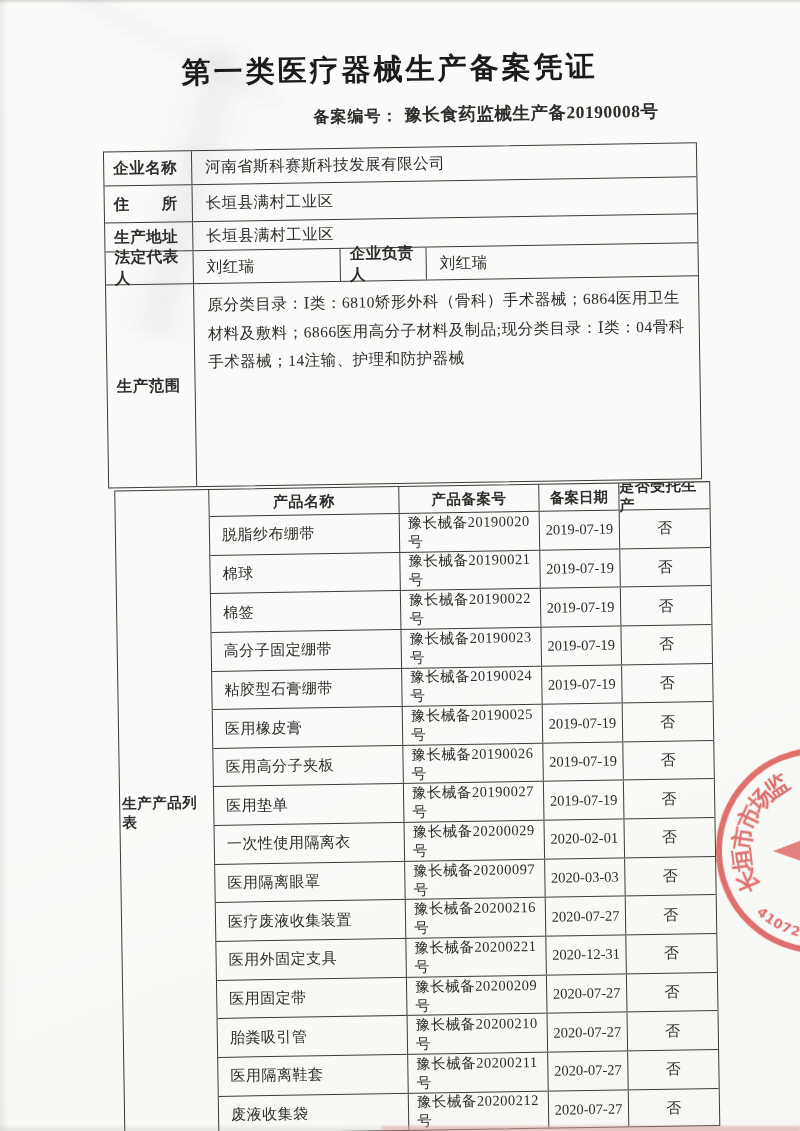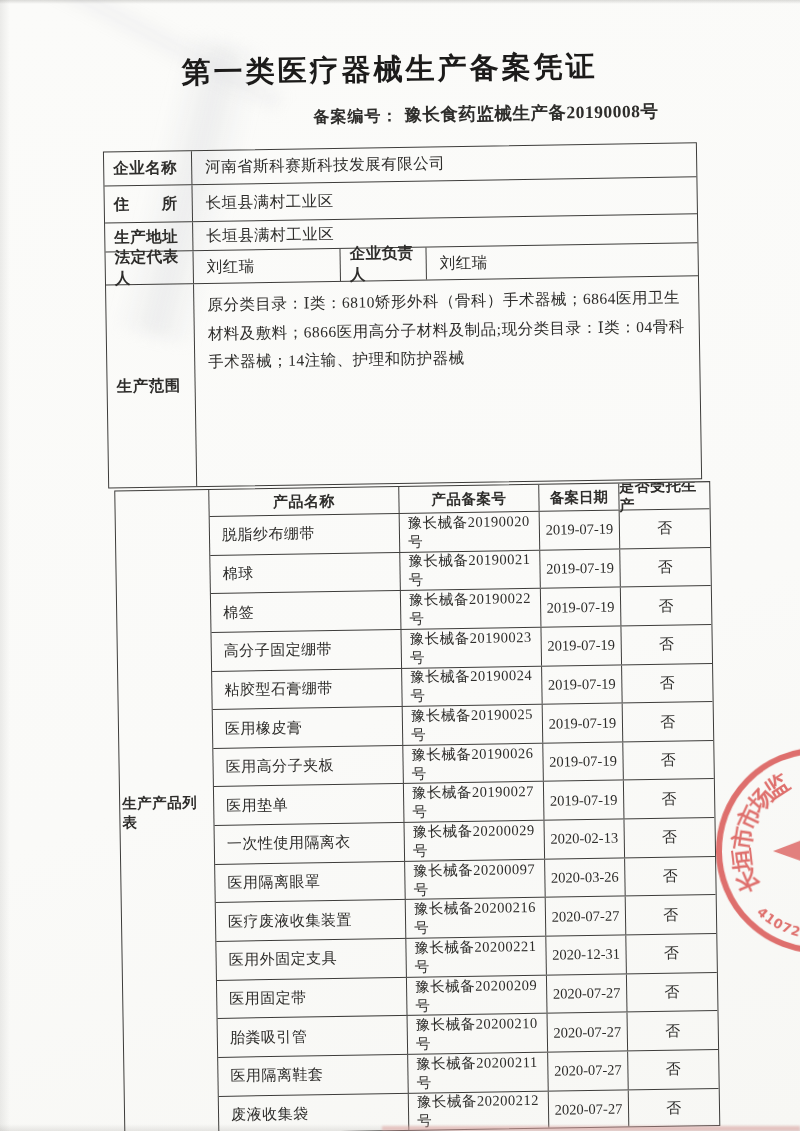--- a/index.html
+++ b/index.html
@@ -185,27 +185,27 @@
             </div>
             <div class="prow">
               <div class="pcell c1">医用垫单</div>
               <div class="pcell c2">豫长械备20190027号</div>
               <div class="pcell c3">2019-07-19</div>
               <div class="pcell c4">否</div>
             </div>
             <div class="prow">
               <div class="pcell c1">一次性使用隔离衣</div>
               <div class="pcell c2">豫长械备20200029号</div>
-              <div class="pcell c3">2020-02-13</div>
+              <div class="pcell c3">2020-02-01</div>
               <div class="pcell c4">否</div>
             </div>
             <div class="prow">
               <div class="pcell c1">医用隔离眼罩</div>
               <div class="pcell c2">豫长械备20200097号</div>
-              <div class="pcell c3">2020-03-26</div>
+              <div class="pcell c3">2020-03-03</div>
               <div class="pcell c4">否</div>
             </div>
             <div class="prow">
               <div class="pcell c1">医疗废液收集装置</div>
               <div class="pcell c2">豫长械备20200216号</div>
               <div class="pcell c3">2020-07-27</div>
               <div class="pcell c4">否</div>
             </div>
             <div class="prow">
               <div class="pcell c1">医用外固定支具</div>

